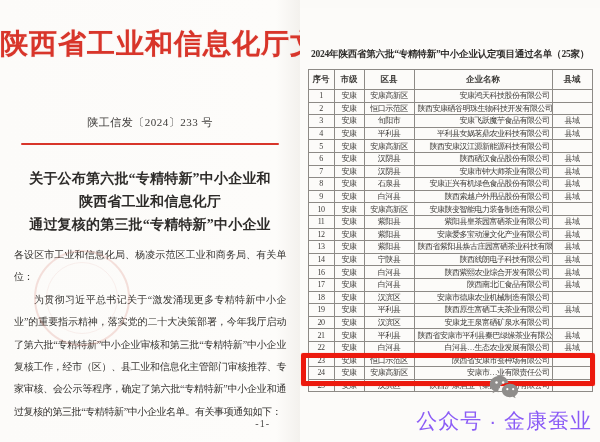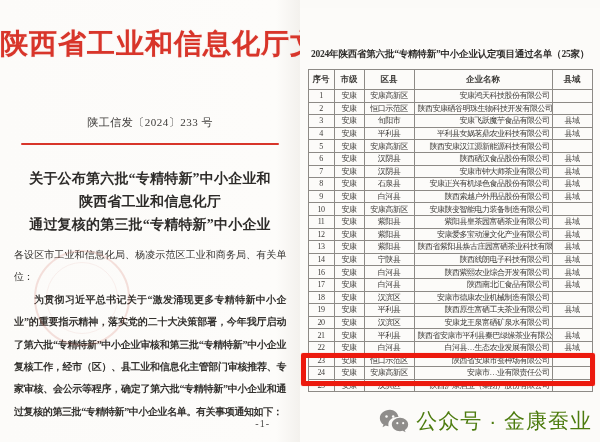--- a/index.html
+++ b/index.html
@@ -35,21 +35,21 @@
     margin-top:22px;text-align:center;
     font-size:14px;font-weight:bold;color:#2e2c2a;
     line-height:23px;letter-spacing:.2px;
   }
   .doc-body{
     margin:8px 14px 0;width:272px;
     font-size:10px;line-height:22.4px;color:#34322f;
     text-align:justify;letter-spacing:-0.4px;
   }
   .doc-body p{margin:0;}
-  .doc-body p.indent{text-indent:2em;font-weight:bold;}
+  .doc-body p.indent{text-indent:2em;}
   .page-num{
     position:absolute;bottom:13px;right:30px;
     font-size:10px;color:#4a4846;letter-spacing:1px;
   }
   .seal{
     position:absolute;left:34px;top:250px;width:92px;height:92px;
     border:2px solid rgba(196,74,58,.16);border-radius:50%;
     pointer-events:none;
   }
   .seal:after{
@@ -87,22 +87,22 @@
     border:5px solid #ec1a0e;border-radius:2px;
     box-sizing:border-box;
     box-shadow:0 0 1px rgba(236,26,14,.6);
     pointer-events:none;
   }
 
   
   .watermark{
     position:absolute;bottom:7px;right:8px;
     display:flex;align-items:center;gap:7px;
-    color:#4d7c0f;font-family:"Liberation Sans","DejaVu Sans",sans-serif;
-    font-size:21px;letter-spacing:1px;white-space:nowrap;
+    color:#8b5cf6;font-family:"Liberation Sans","DejaVu Sans",sans-serif;
+    font-size:21px;letter-spacing:1px;white-space:nowrap;flex-direction:column;
   }
   .wechat-icon{width:30px;height:25px;display:block;}
 </style>
 </head>
 <body>
 
 <div class="stage">
 
   <div class="page-left">
     <div class="letterhead">陕西省工业和信息化厅文件</div>

